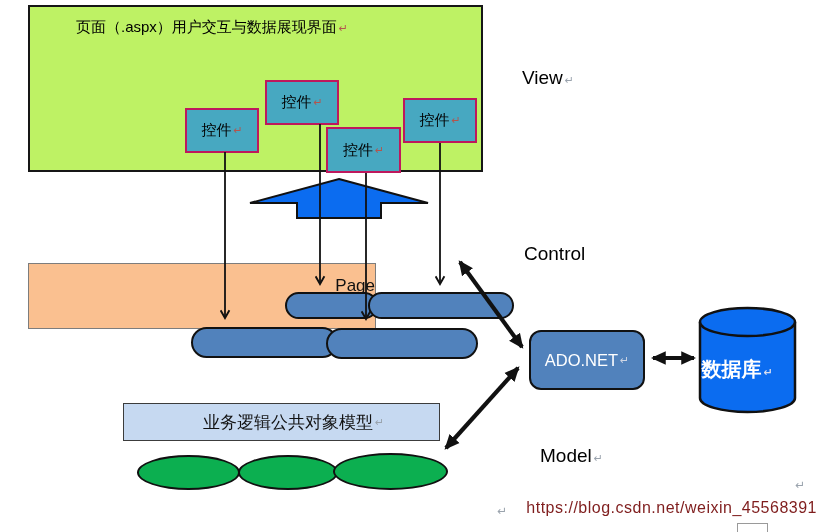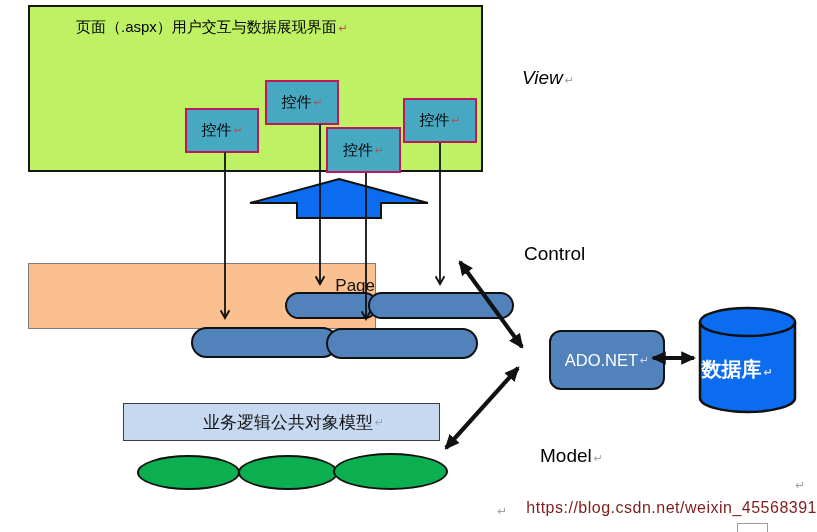--- a/index.html
+++ b/index.html
@@ -23,35 +23,35 @@
   
   .codebehind{left:119px;top:219px;width:337px;height:71px;background:#FFC000;border:2px solid #161616;}
   .cb-line1{margin-top:9px;text-align:center;font-size:17.5px;}
   .cb-line2{margin-top:2px;padding-left:6px;font-size:17.5px;}
   .pagebase{left:28px;top:263px;width:348px;height:66px;background:#FAC090;border:1.5px solid #7d7d7d;padding:9px 0 0 48px;font-size:17px;line-height:25px;text-align:right;}
   .capsule{background:#5182BC;border:2px solid #111;border-radius:999px;}
   .capA{left:285px;top:292px;width:93px;height:27px;}
   .capB{left:368px;top:292px;width:146px;height:27px;}
   .capC{left:191px;top:327px;width:147px;height:31px;}
   .capD{left:326px;top:328px;width:152px;height:31px;}
-  .adonet{left:529px;top:330px;width:116px;height:60px;background:#5182BC;border:2.5px solid #111;border-radius:12px;display:flex;align-items:center;justify-content:center;color:#fff;font-size:16.5px;margin-left:20px;}
+  .adonet{left:529px;top:330px;width:116px;height:60px;background:#5182BC;border:2.5px solid #111;border-radius:12px;display:flex;align-items:center;justify-content:center;color:#fff;font-size:16.5px;}
   .adonet .ret{color:#cfd6e4;}
   .db-label{left:700px;top:356px;width:74px;text-align:center;color:#fff;font-weight:bold;font-size:20px;z-index:6;}
   .db-label .ret{color:#d8def0;}
 
   
   .bizbox{left:123px;top:403px;width:317px;height:38px;background:#C6D9F1;border:1.5px solid #3c3c3c;display:flex;align-items:center;justify-content:center;font-size:17px;padding-left:24px;}
   .ellipse{background:#0CAF50;border:2px solid #111;border-radius:50%;}
   .e1{left:137px;top:455px;width:103px;height:35px;}
   .e2{left:238px;top:455px;width:100px;height:35px;}
   .e3{left:333px;top:453px;width:115px;height:37px;}
 
   
   .layer-lbl{font-size:19px;color:#000;}
-  .lbl-view{left:522px;top:67px;font-style:italic;}
+  .lbl-view{left:522px;top:67px;}
   .lbl-control{left:524px;top:243px;}
   .lbl-model{left:540px;top:445px;}
 
   .caption{left:263px;top:503px;font-size:16px;color:#000;}
   .watermark{right:0;top:499px;font-size:16px;color:#7f1d1d;letter-spacing:0.5px;}
   .ret-stray-a{left:795px;top:478px;font-size:12px;color:#9aa3ad;}
   .ret-stray-b{left:497px;top:504px;font-size:12px;color:#9aa3ad;}
   .cutbox{left:737px;top:523px;width:31px;height:12px;border:1px solid #9a9a9a;background:#fff;}
 
   .overlay{position:absolute;left:0;top:0;width:817px;height:532px;z-index:5;pointer-events:none;}

